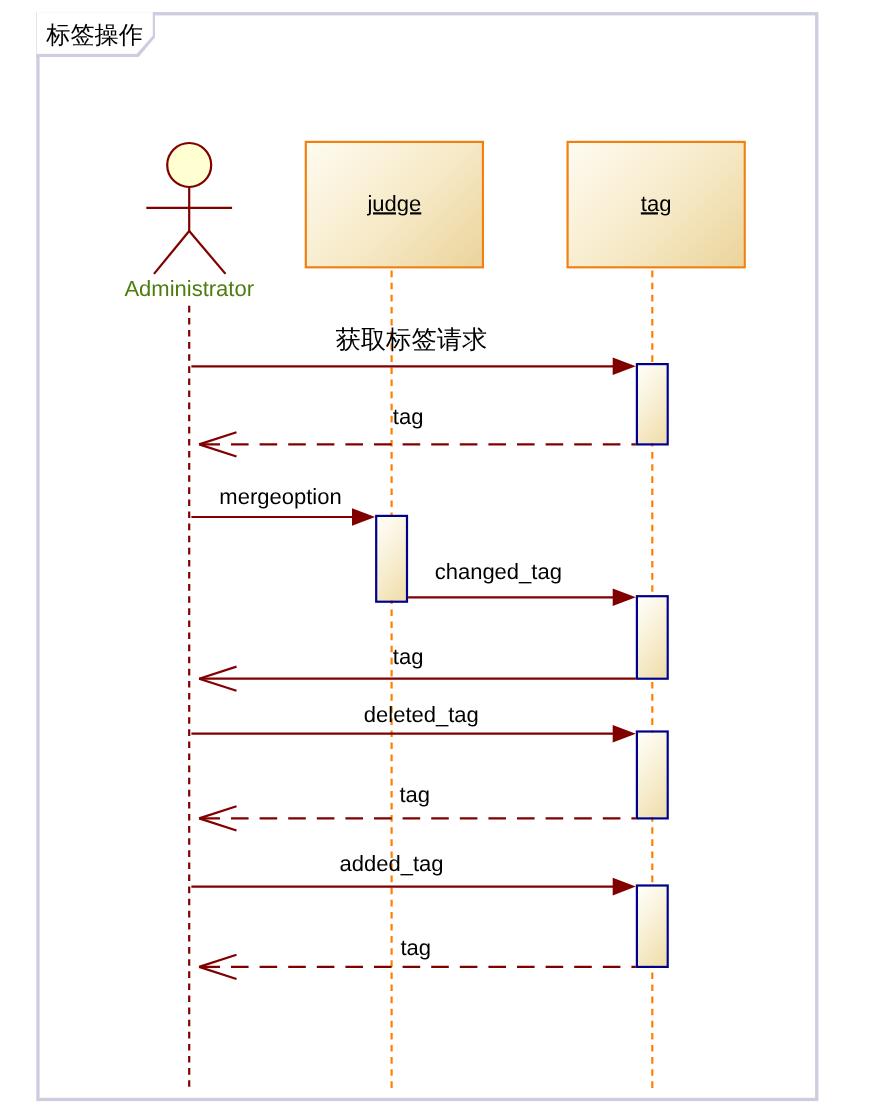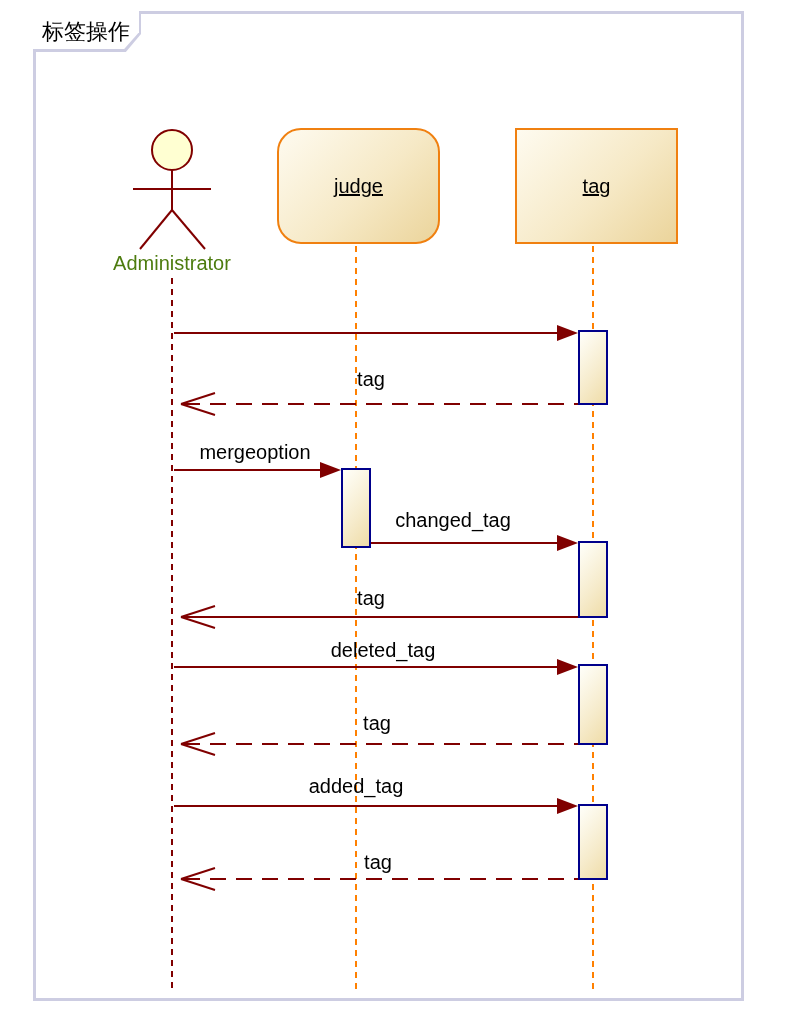--- a/index.html
+++ b/index.html
@@ -73,21 +73,21 @@
     display: flex;
     align-items: center;
     justify-content: center;
     z-index: 3;
   }
   .participant-name {
     font-size: 20px;
     color: #000000;
     text-decoration: underline;
   }
-  #participant-judge { left: 277px; width: 163px; border-radius: 24px; }
+  #participant-judge { left: 277px; width: 163px; }
   #participant-tag   { left: 515px; width: 163px; }
   .activation {
     position: absolute;
     width: 30px;
     box-sizing: border-box;
     border: 2px solid #00008b;
     background: linear-gradient(130deg, #fffffa 0%, #f6ebcb 60%, #efdca8 100%);
     z-index: 3;
   }
   #act-1     { left: 578px; top: 330px; height: 75px; }
@@ -196,20 +196,21 @@
   </div>
 
   <div class="activation" id="act-1"></div>
   <div class="activation" id="act-judge"></div>
   <div class="activation" id="act-2"></div>
   <div class="activation" id="act-3"></div>
   <div class="activation" id="act-4"></div>
 
   <div class="actor-label">Administrator</div>
 
+  <div class="msg-label cjk" style="left:374px; top:293px;">获取标签请求</div>
   <div class="msg-label" style="left:371px; top:368px;">tag</div>
   <div class="msg-label" style="left:255px; top:441px;">mergeoption</div>
   <div class="msg-label" style="left:453px; top:509px;">changed_tag</div>
   <div class="msg-label" style="left:371px; top:587px;">tag</div>
   <div class="msg-label" style="left:383px; top:639px;">deleted_tag</div>
   <div class="msg-label" style="left:377px; top:712px;">tag</div>
   <div class="msg-label" style="left:356px; top:775px;">added_tag</div>
   <div class="msg-label" style="left:378px; top:851px;">tag</div>
 
 </div>

